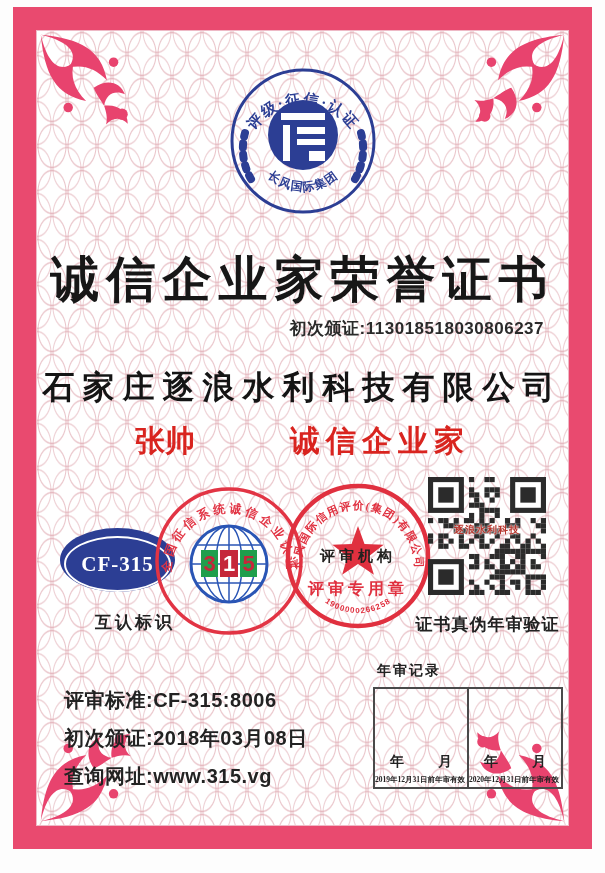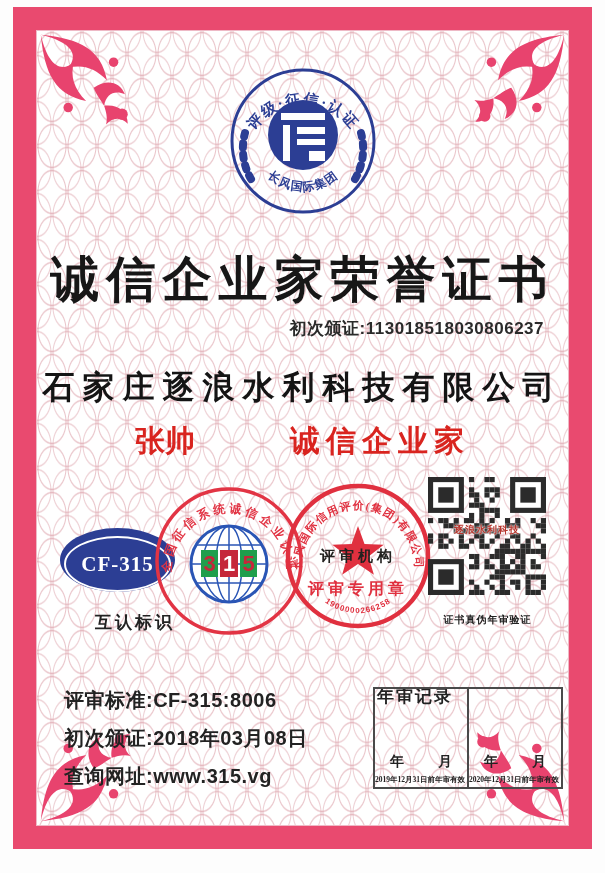--- a/index.html
+++ b/index.html
@@ -72,28 +72,28 @@
 
   .qr{position:absolute;left:391px;top:446px;width:118px;height:118px;}
   .qr svg{width:100%;height:100%;display:block;}
   .qr-overlay{
     position:absolute;left:0;top:46px;width:100%;text-align:center;
     font-size:10px;font-weight:bold;color:#b5342c;letter-spacing:1px;
     text-shadow:0 0 2px #fff,0 0 2px #fff;font-family:"Liberation Serif",serif;
   }
   .qr-caption{
     position:absolute;left:378px;top:582px;width:145px;text-align:center;
-    font-size:10px;font-weight:bold;letter-spacing:1px;color:#222;font-family:"Liberation Serif",serif;
+    font-size:17px;font-weight:bold;letter-spacing:1px;color:#222;font-family:"Liberation Serif",serif;
   }
 
   .info{position:absolute;left:27px;top:650px;}
   .info .line{font-size:20px;font-weight:bold;color:#222;line-height:38px;letter-spacing:.5px;white-space:nowrap;}
 
   .annual-title{
-    position:absolute;left:340px;top:654px;font-size:17px;font-weight:bold;letter-spacing:2px;color:#222;
+    position:absolute;left:340px;top:631px;font-size:14px;font-weight:bold;letter-spacing:2px;color:#222;
     font-family:"Liberation Serif",serif;
   }
   .annual-table{
     position:absolute;left:336px;top:656px;width:190px;height:102px;display:flex;
     border:2px solid #4a4a4a;box-sizing:border-box;
   }
   .annual-cell{flex:1;position:relative;box-sizing:border-box;}
   .annual-cell + .annual-cell{border-left:2px solid #4a4a4a;}
   .annual-ym{
     position:absolute;left:0;bottom:16px;width:100%;display:flex;justify-content:center;gap:34px;

